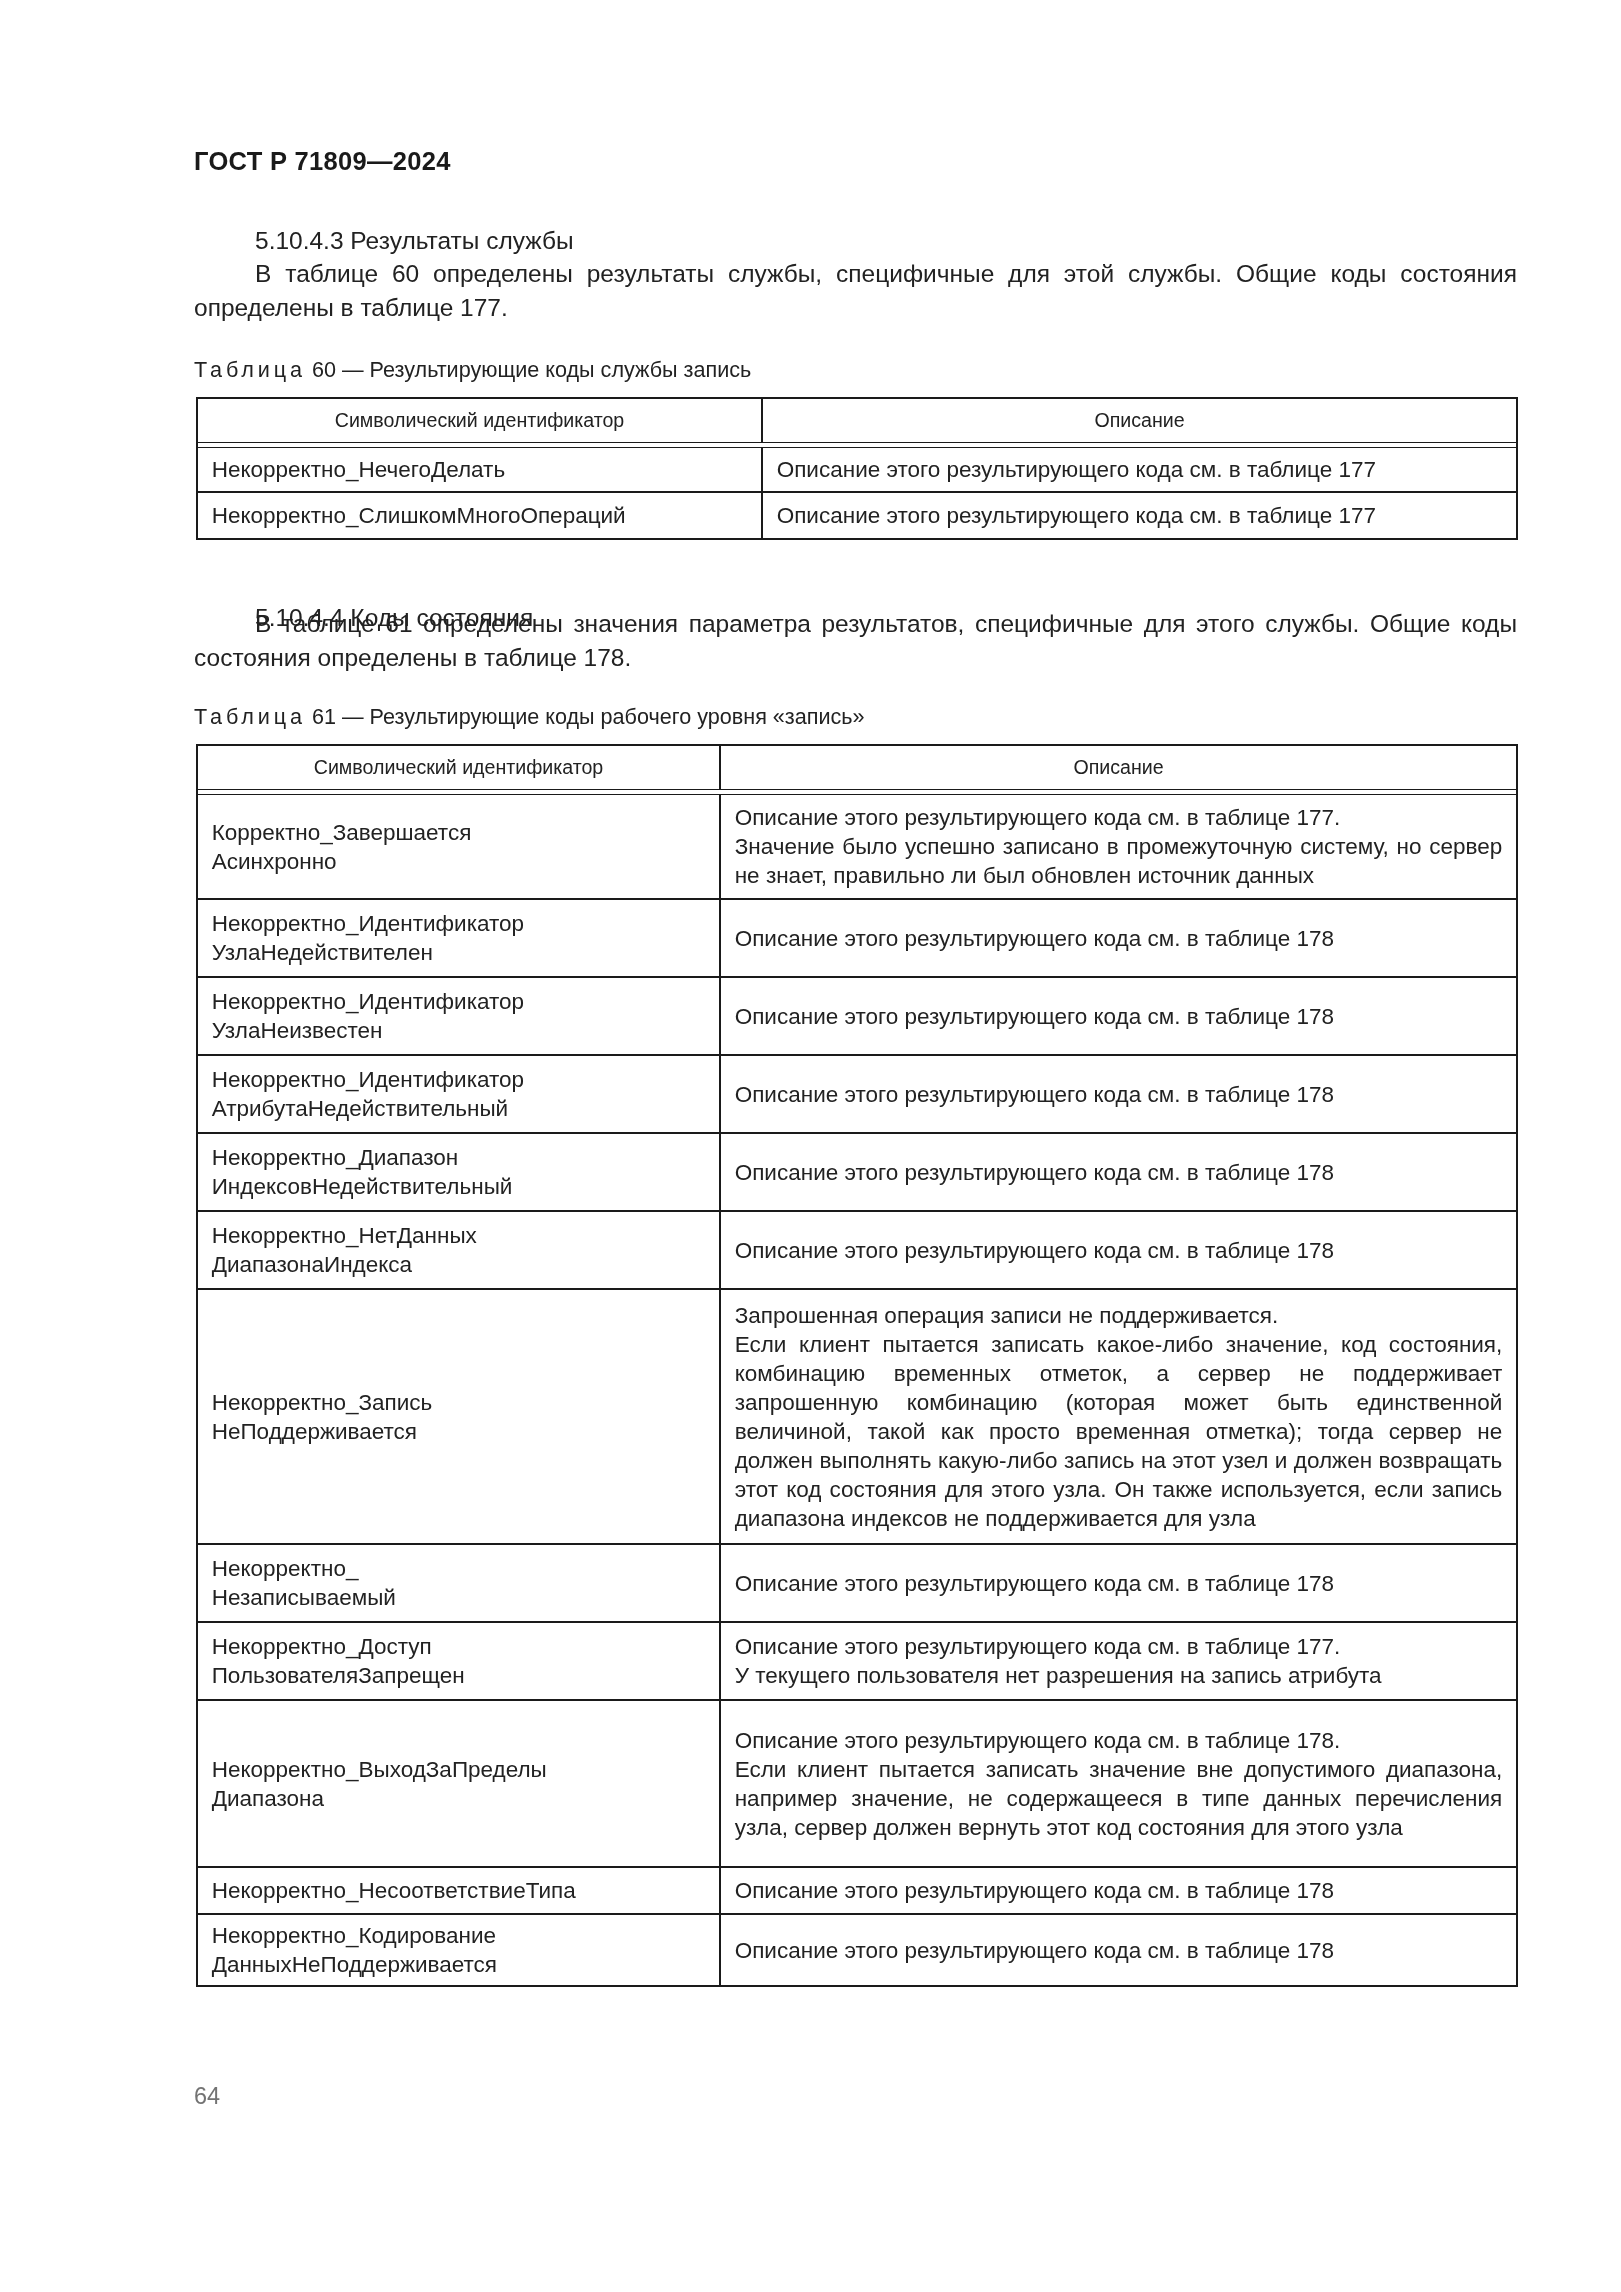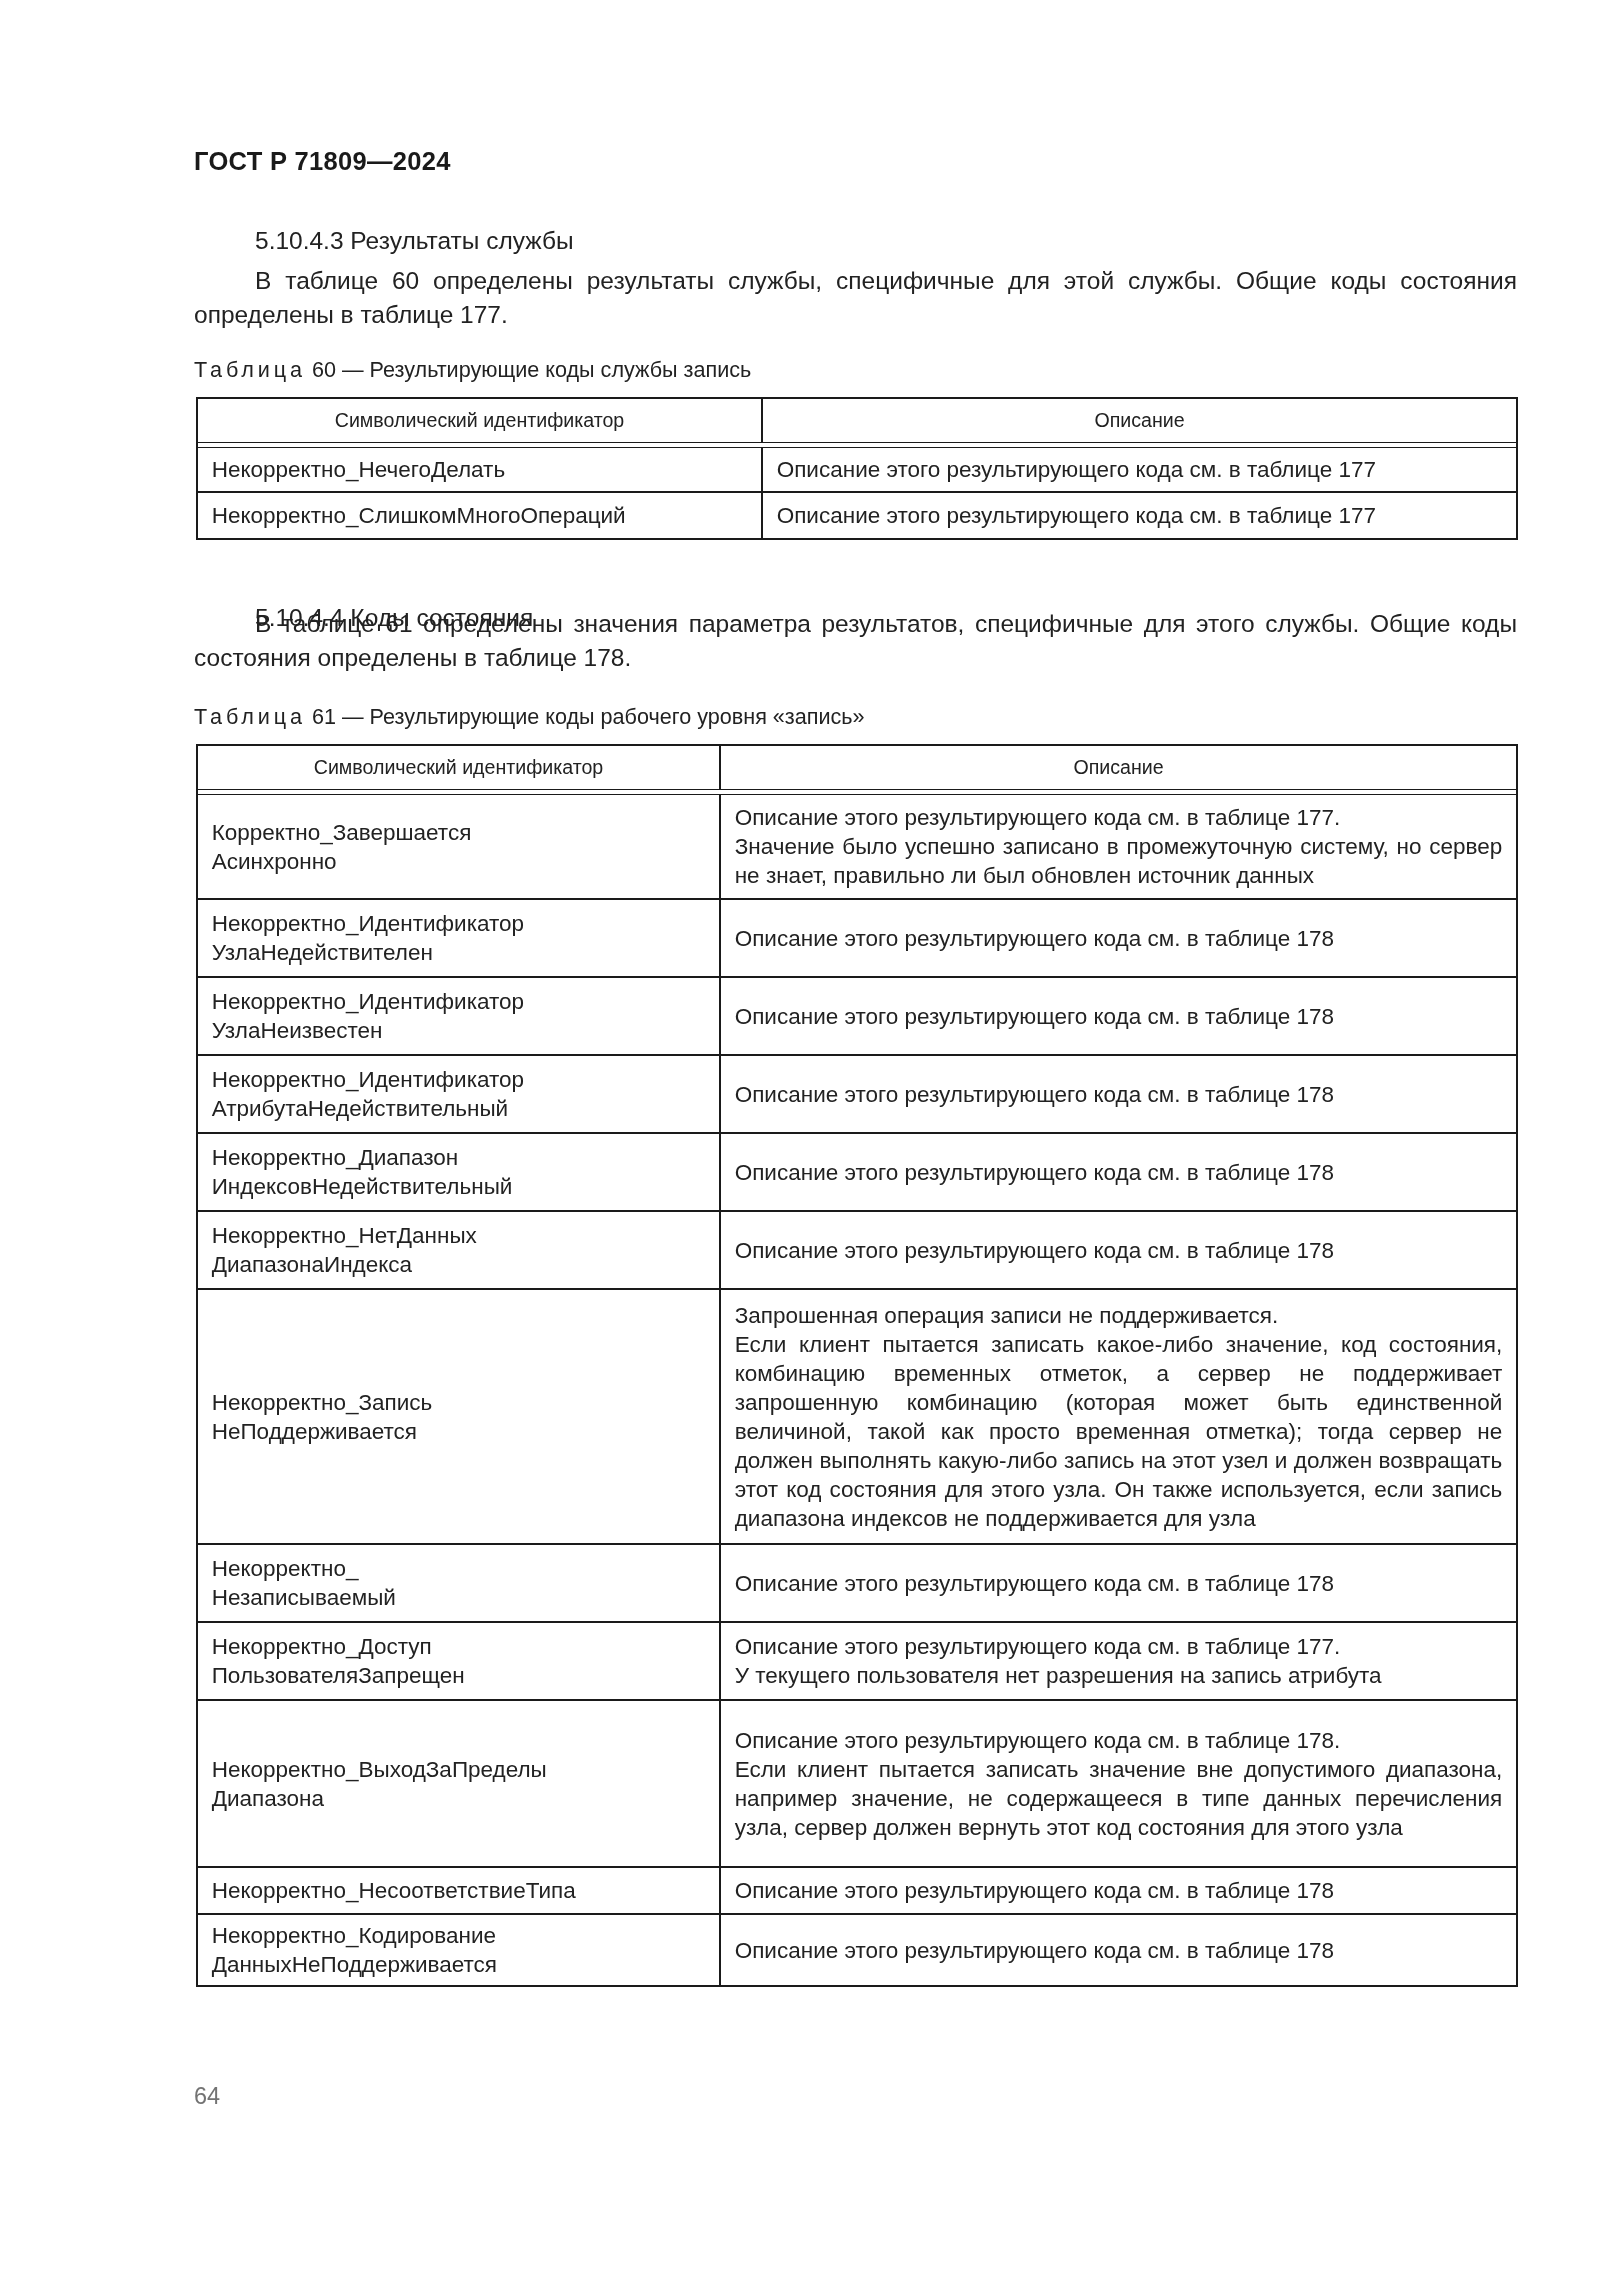--- a/index.html
+++ b/index.html
@@ -42,21 +42,21 @@
   td.desc { text-align: justify; }
   .line { display: block; }
   .page-num { position: absolute; left: 194px; top: 2083px; font-size: 23.5px; color: #737373; }
 </style>
 </head>
 <body>
 
 <div class="doc-header">ГОСТ Р 71809—2024</div>
 
 <div class="section-title" style="top:227px;">5.10.4.3 Результаты службы</div>
-<div class="para" style="top:264px;"><span class="indent"></span><span>В таблице 60 определены результаты службы, специфичные для этой службы. Общие коды состояния определены в таблице 177.</span></div>
+<div class="para" style="top:257px;"><span class="indent"></span><span>В таблице 60 определены результаты службы, специфичные для этой службы. Общие коды состояния определены в таблице 177.</span></div>
 
 <div class="caption" style="top:357px;"><span class="spaced">Таблица</span> <span>60 — Результирующие коды службы запись</span></div>
 
 <table class="gost" style="top:397px;">
   <colgroup>
       <col style="width:565px">
       <col>
     </colgroup>
   <tbody>
       <tr>

